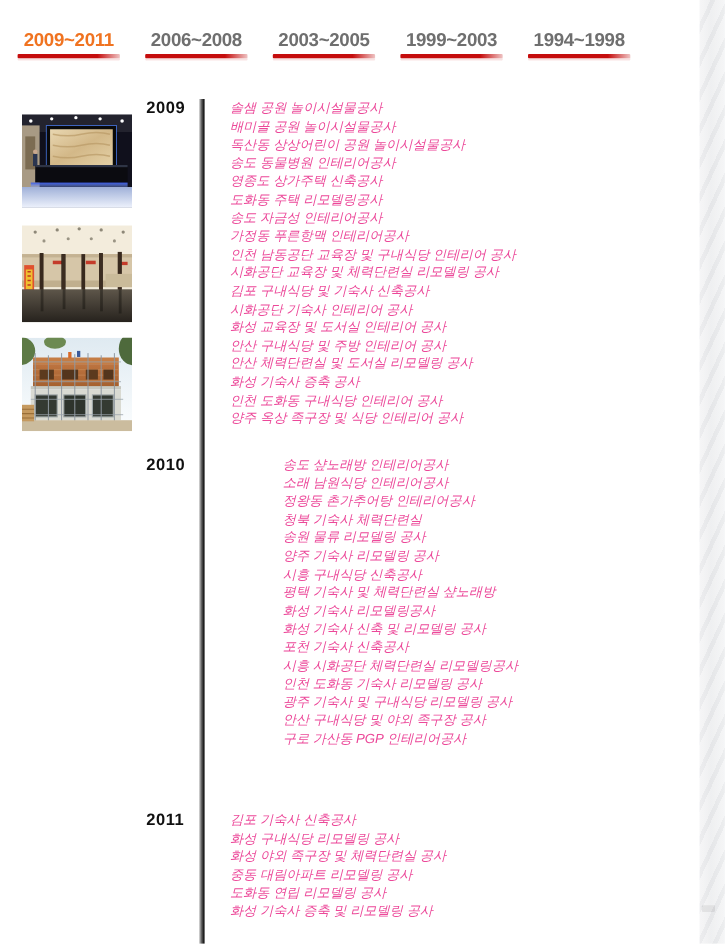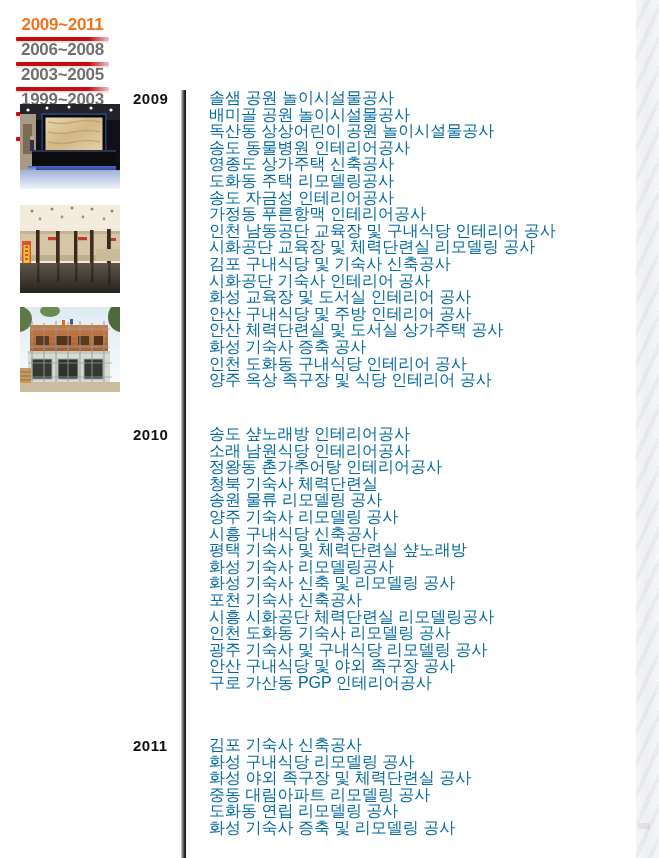--- a/index.html
+++ b/index.html
@@ -16,21 +16,21 @@
   .side-band::after{
     content:"";position:absolute;inset:0;
     background:repeating-linear-gradient(115deg,rgba(255,255,255,.5) 0 9px,rgba(210,212,216,.35) 9px 13px);
     opacity:.5;
   }
   .side-band .smudge{
     position:absolute;left:2px;top:823px;width:12px;height:6px;
     background:#c9c9cc;opacity:.6;border-radius:1px;
   }
   
-  .tabs{position:absolute;left:16px;top:16px;display:flex;flex-direction:column;}
+  .tabs{position:absolute;left:16px;top:28px;display:flex;}
   .tab{width:93px;margin-right:23px;}
   .tab .label{
     display:block;text-align:center;
     font-size:17px;font-weight:bold;line-height:17px;
     color:var(--tab-inactive,#6f6f6f);letter-spacing:-0.3px;
   }
   .tab .underline{
     display:block;height:4px;margin-top:4px;border-radius:1px;
     background:linear-gradient(to right,var(--tab-underline,#c50d0d) 78%,#eec3c3);
     box-shadow:0 2px 0 rgba(200,20,20,0.12);
@@ -43,29 +43,29 @@
   }
   
   .photo{position:absolute;left:20px;width:100px;margin:0;}
   .photo svg{display:block;width:100%;height:100%;}
   #photo-1{top:104px;height:85px;}
   #photo-2{top:205px;height:88px;}
   #photo-3{top:307px;height:85px;}
   
   .section{position:absolute;left:0;width:589px;}
   #sec-0{top:90px;}
-  #sec-1{top:426px;}
+  #sec-1{top:414px;padding-left:48px;}
   #sec-2{top:737px;}
   .section .year{
     position:absolute;left:133px;top:0;margin:0;
     font-size:15px;font-weight:bold;color:#101010;letter-spacing:.5px;
   }
   .section .projects{margin-left:209px;}
   .project-item{
-    font-size:16px;line-height:16.6px;color:#0369a1;white-space:nowrap;
+    font-size:12px;line-height:16.6px;color:#ec4899;white-space:nowrap;font-style:italic;
   }
 </style>
 </head>
 <body style="--tab-active: #f07320; --tab-inactive: #6f6f6f; --tab-underline: #c50d0d;">
 
 <div class="page">
 
   <div class="side-band">
     <span class="smudge"></span>
   </div>
@@ -226,21 +226,21 @@
           <div class="project-item">영종도 상가주택 신축공사</div>
           <div class="project-item">도화동 주택 리모델링공사</div>
           <div class="project-item">송도 자금성 인테리어공사</div>
           <div class="project-item">가정동 푸른항맥 인테리어공사</div>
           <div class="project-item">인천 남동공단 교육장 및 구내식당 인테리어 공사</div>
           <div class="project-item">시화공단 교육장 및 체력단련실 리모델링 공사</div>
           <div class="project-item">김포 구내식당 및 기숙사 신축공사</div>
           <div class="project-item">시화공단 기숙사 인테리어 공사</div>
           <div class="project-item">화성 교육장 및 도서실 인테리어 공사</div>
           <div class="project-item">안산 구내식당 및 주방 인테리어 공사</div>
-          <div class="project-item">안산 체력단련실 및 도서실 상가주택 공사</div>
+          <div class="project-item">안산 체력단련실 및 도서실 리모델링 공사</div>
           <div class="project-item">화성 기숙사 증축 공사</div>
           <div class="project-item">인천 도화동 구내식당 인테리어 공사</div>
           <div class="project-item">양주 옥상 족구장 및 식당 인테리어 공사</div>
         </div>
   </section>
       <section class="section" id="sec-1">
     <h2 class="year">2010</h2>
     <div class="projects">
           <div class="project-item">송도 샾노래방 인테리어공사</div>
           <div class="project-item">소래 남원식당 인테리어공사</div>

